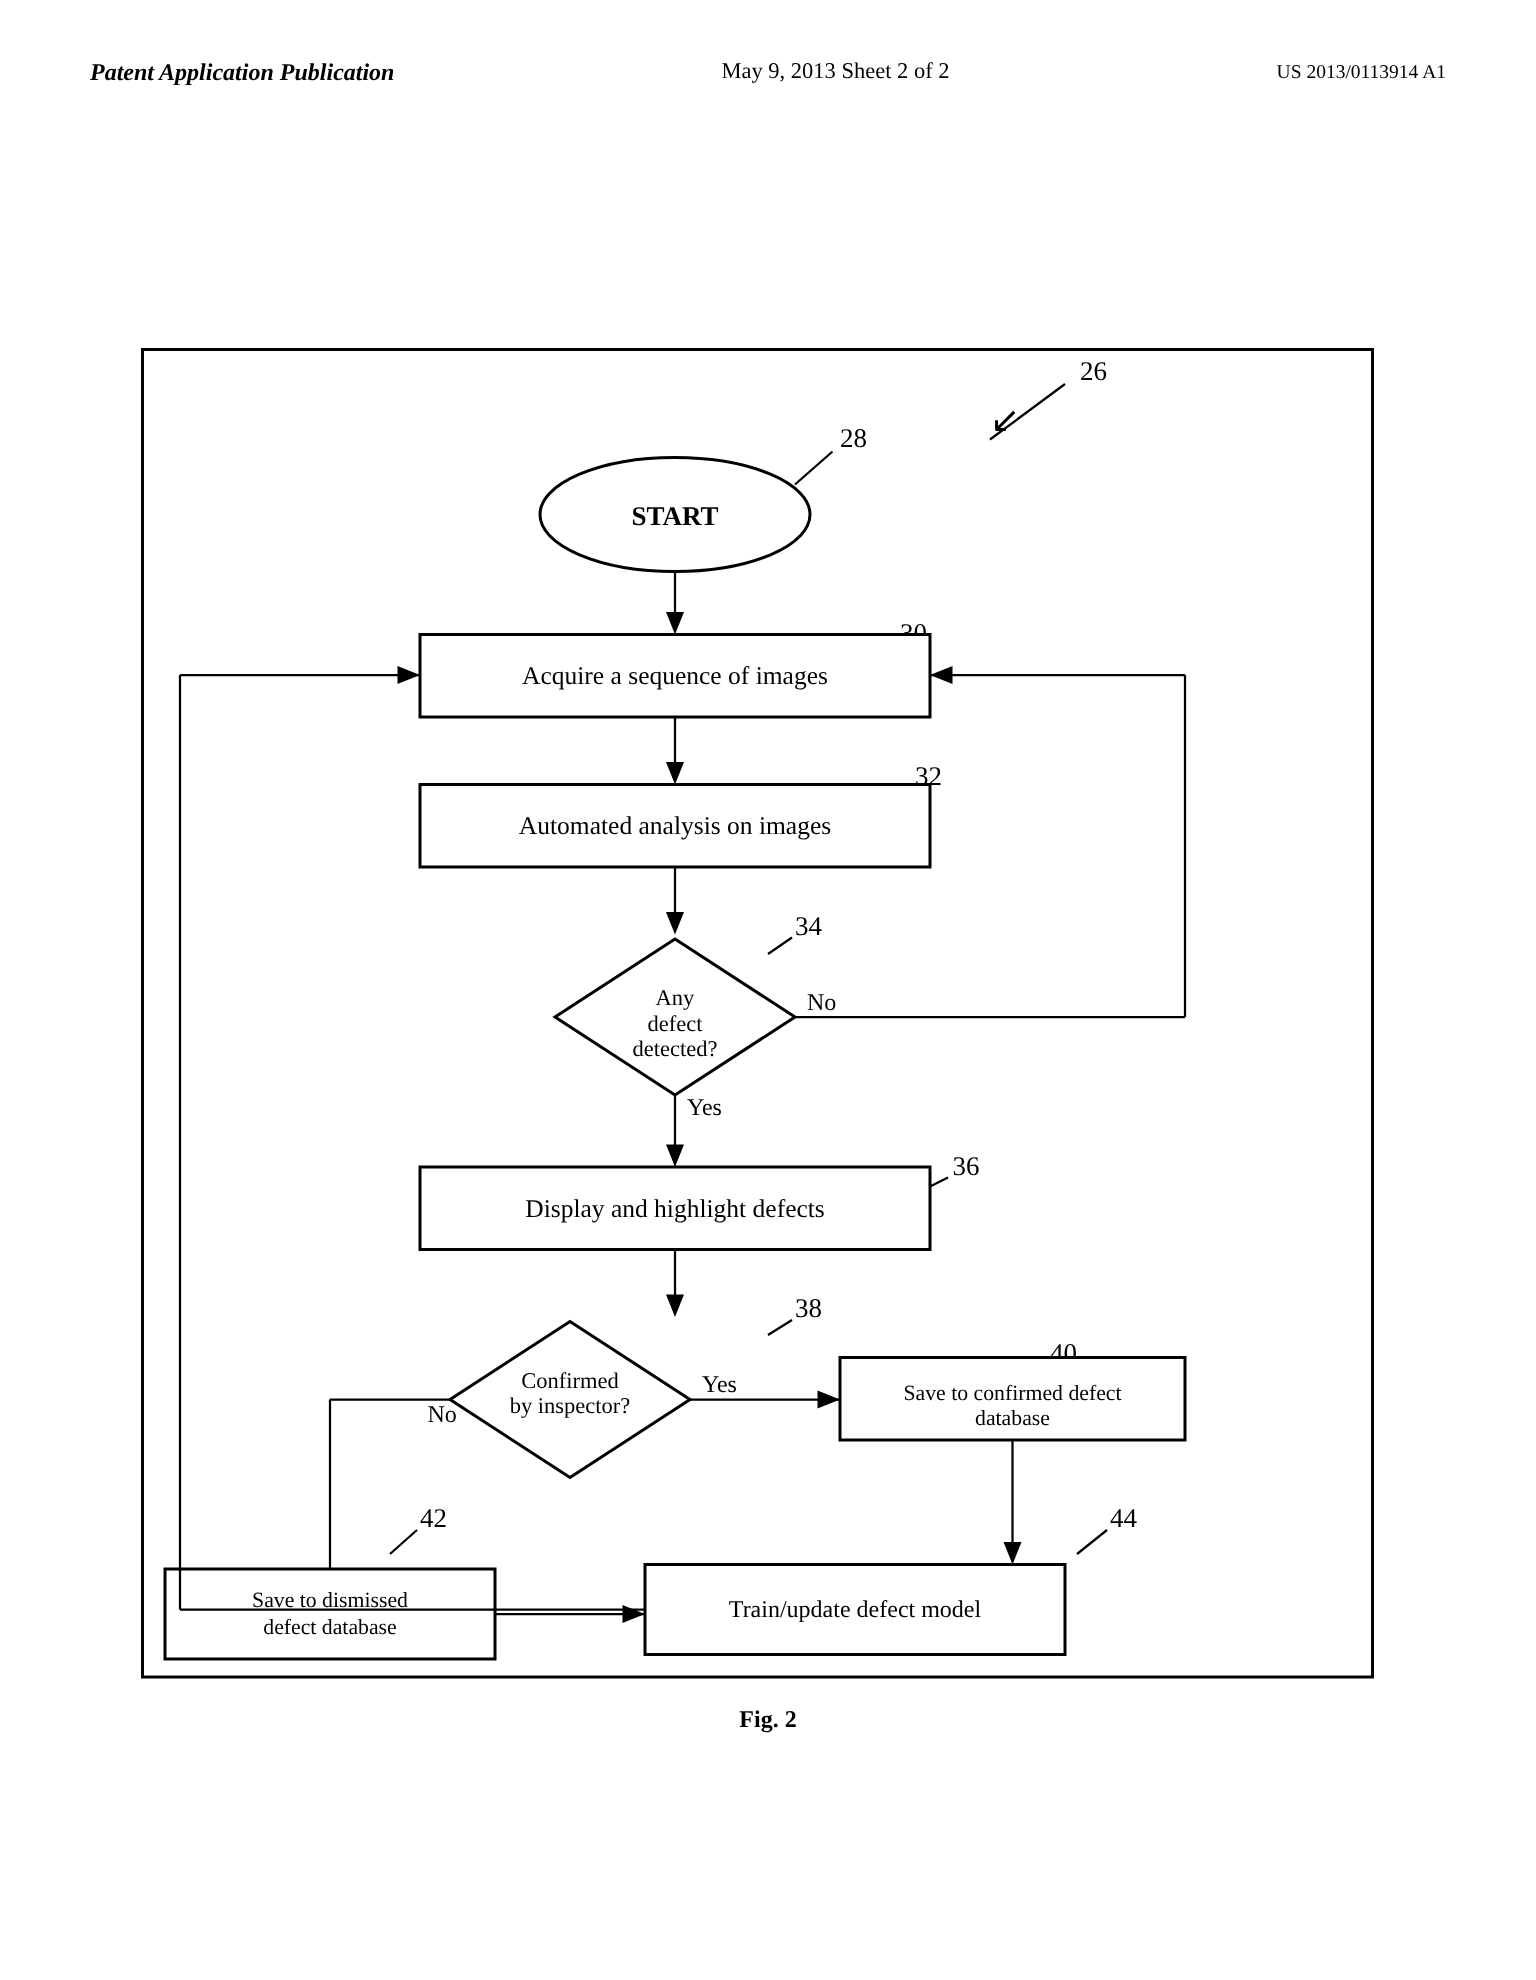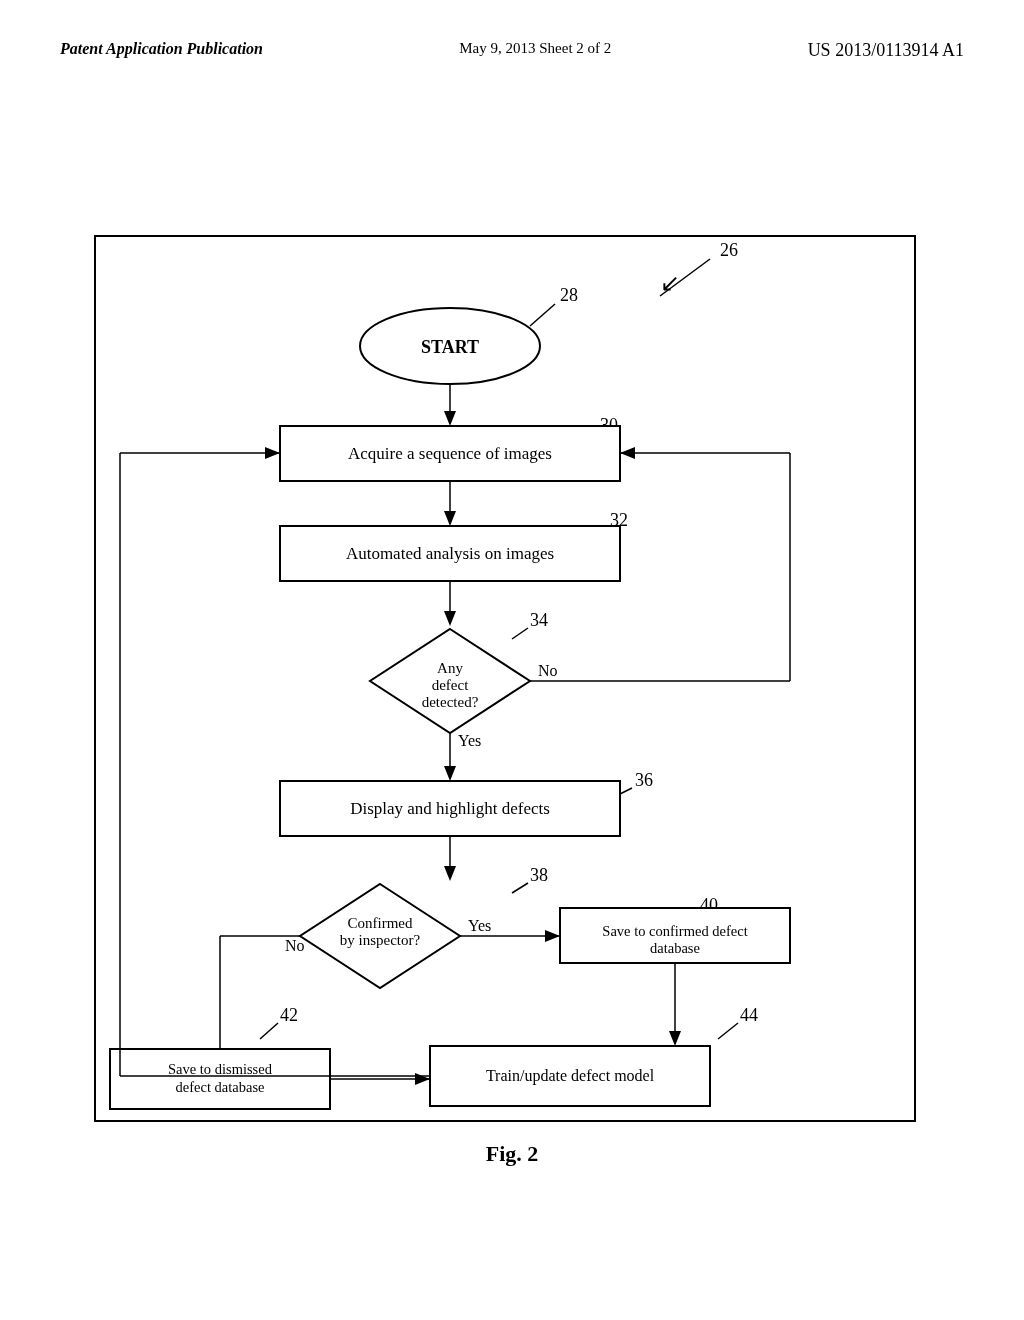--- a/index.html
+++ b/index.html
@@ -28,42 +28,42 @@
       font-style: italic;
     }
 
     .header-center {
       font-size: 15px;
       font-weight: normal;
       text-align: left;
     }
 
     .header-right {
-      font-size: 18px;
+      font-size: 13px;
       font-weight: normal;
     }
 
     .diagram-container {
       position: relative;
       width: 100%;
       height: 1050px;
       margin-top: 20px;
     }
 
     svg.flowchart {
       position: absolute;
       top: 0;
       left: 0;
       width: 100%;
       height: 100%;
     }
 
     .fig-label {
       text-align: center;
-      font-size: 22px;
+      font-size: 16px;
       font-weight: bold;
       margin-top: 10px;
       padding-bottom: 30px;
     }
   </style>
 </head>
 <body>
 
 <div class="page-header">
   <div class="header-left">Patent Application Publication</div>

